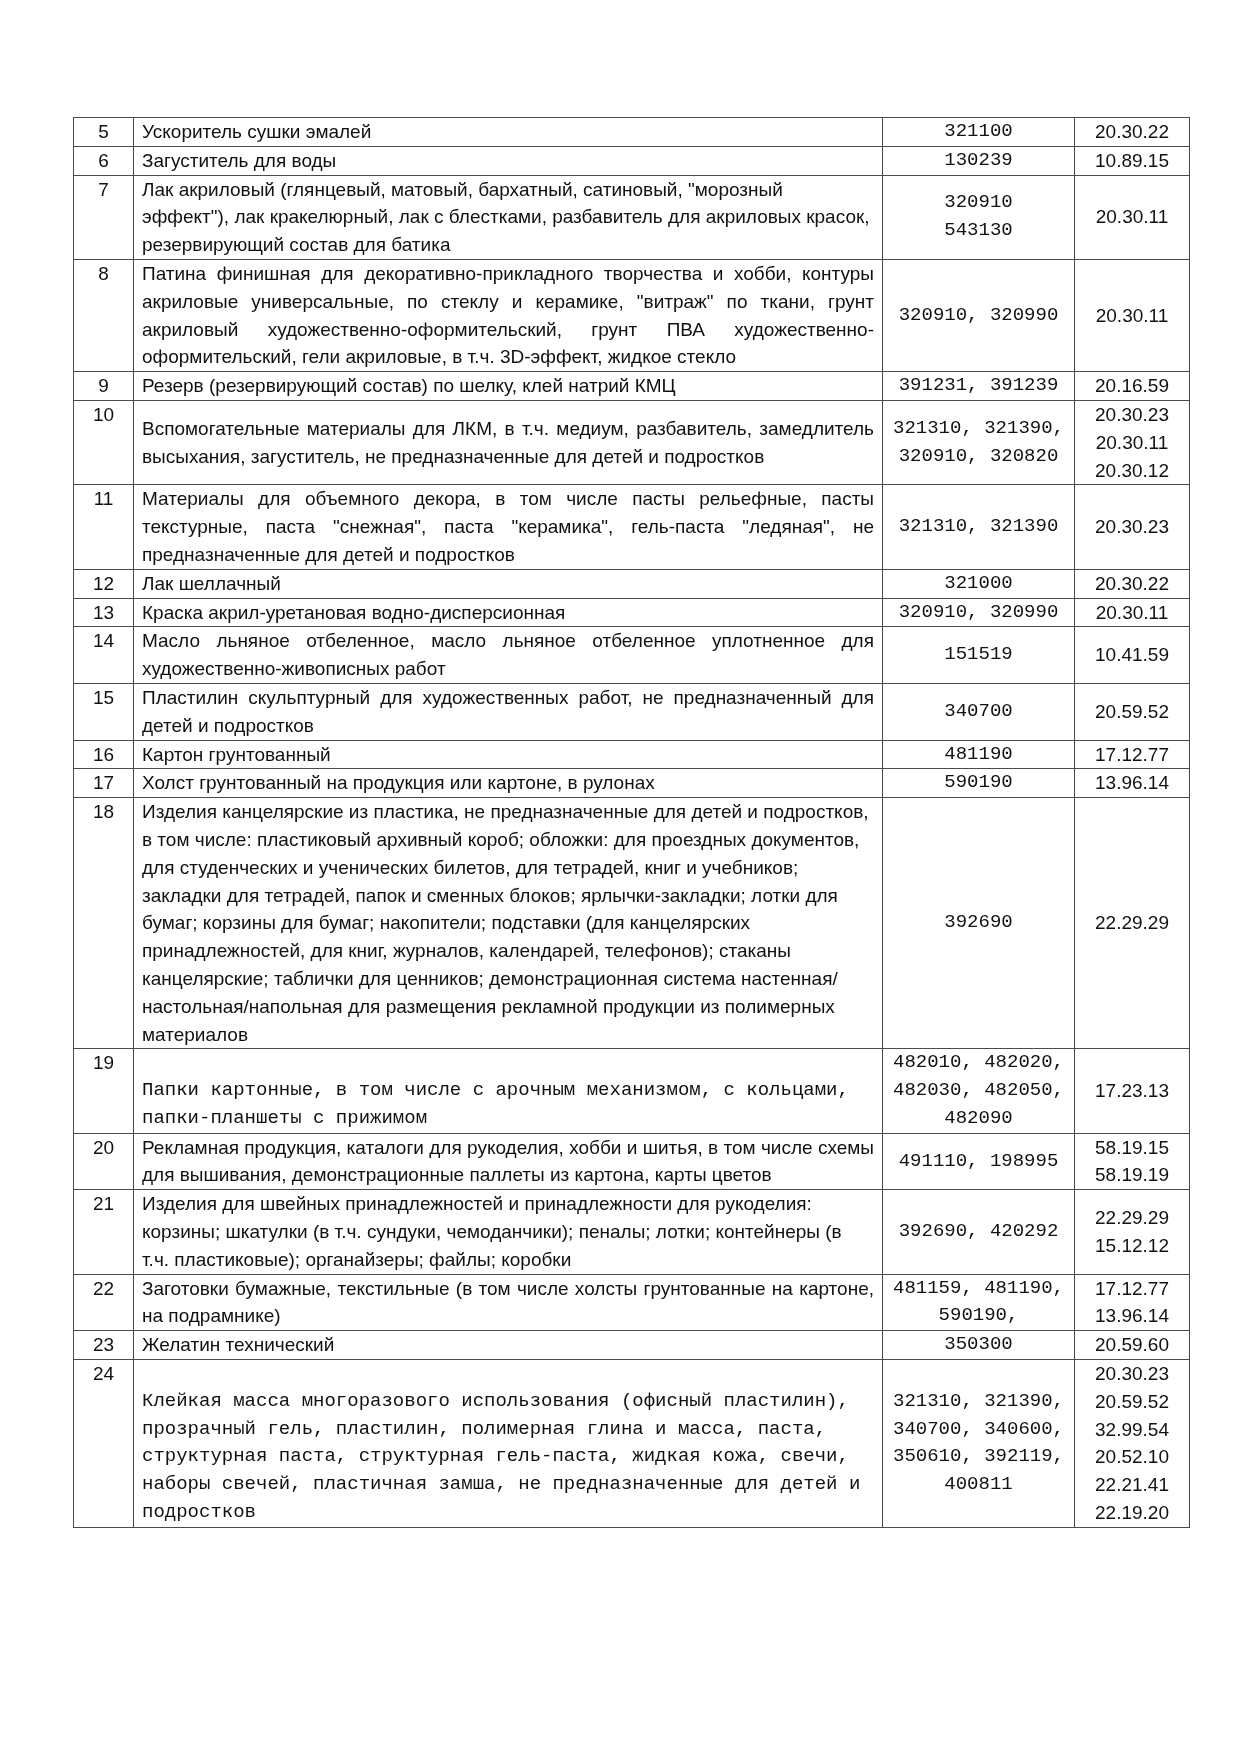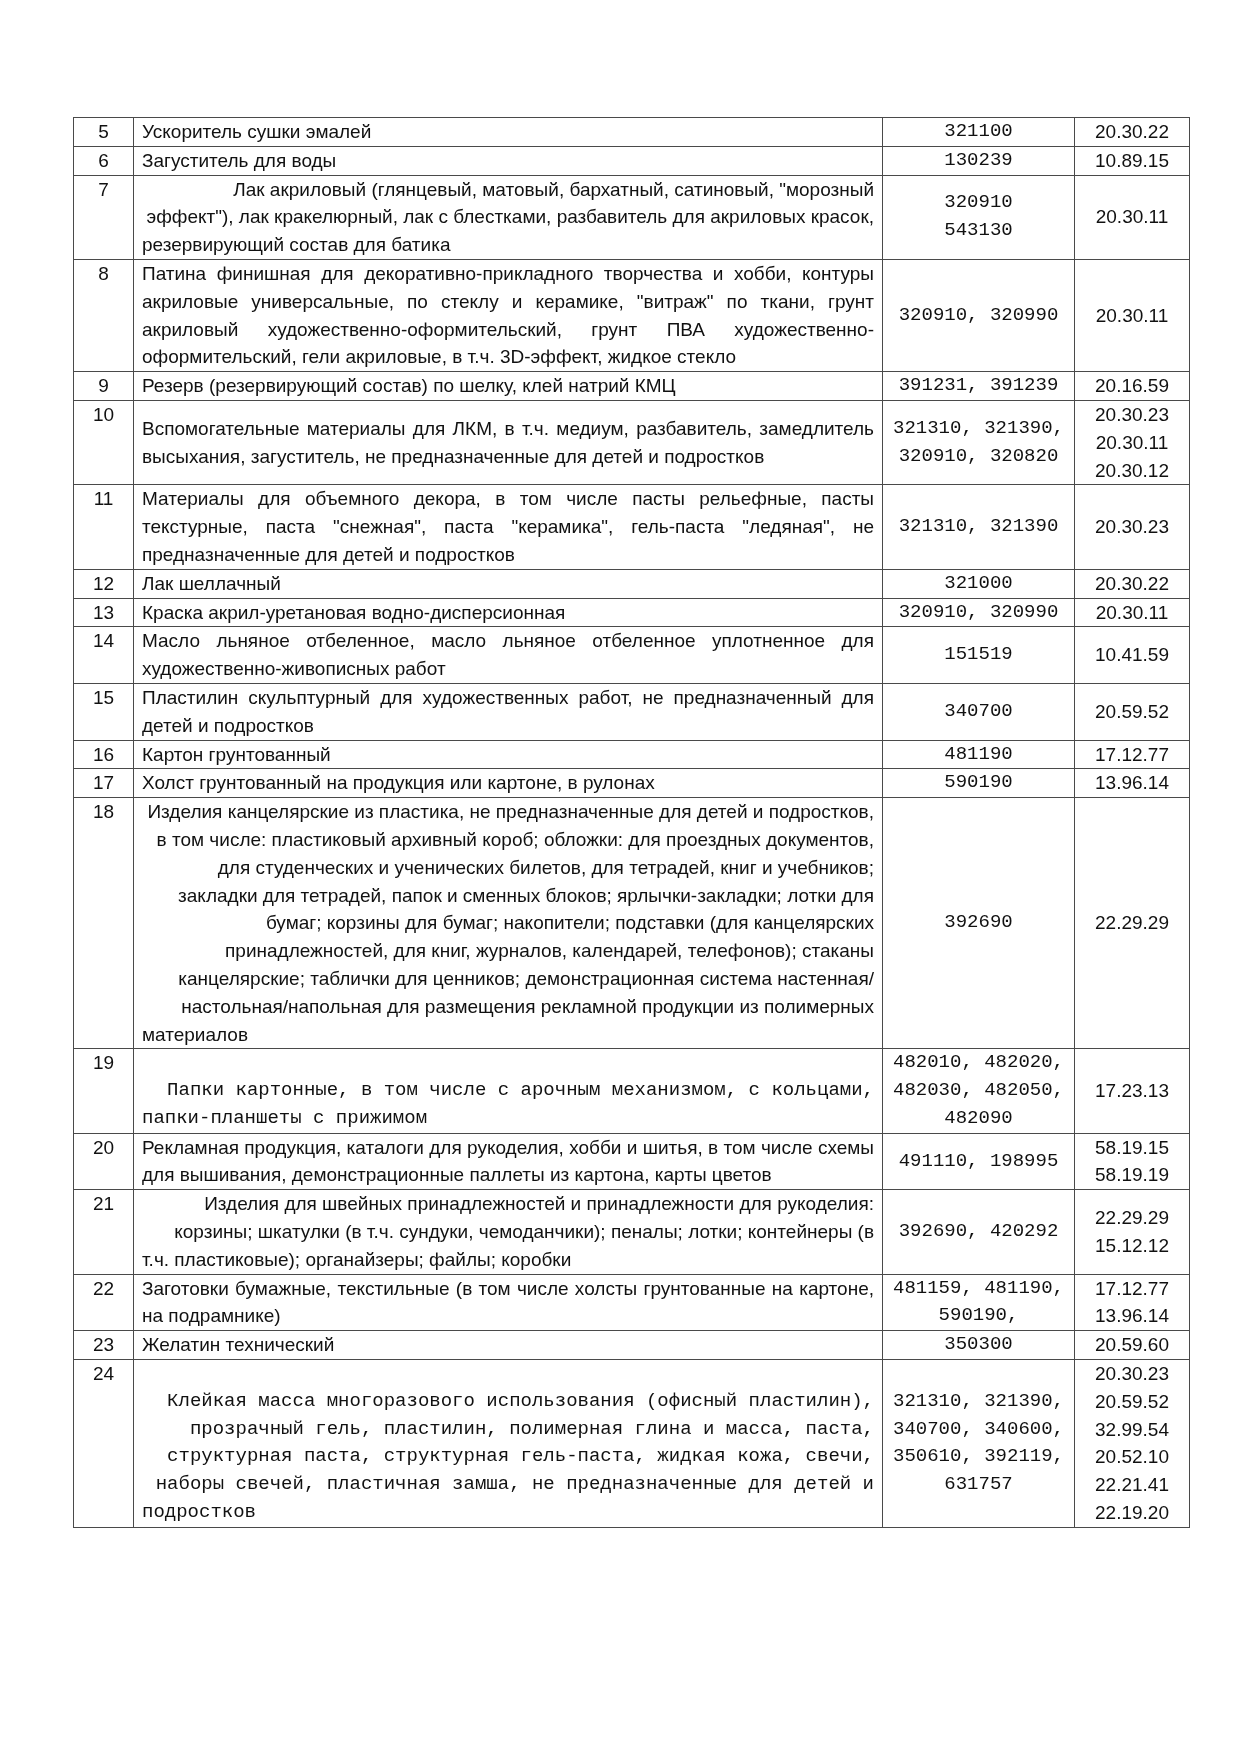--- a/index.html
+++ b/index.html
@@ -4,21 +4,21 @@
 <style>
   html, body { margin: 0; padding: 0; background: #ffffff; }
   body { width: 1241px; height: 1755px; position: relative; overflow: hidden;
          font-family: "Liberation Sans", "DejaVu Sans", sans-serif; color: #111; }
   .page { position: absolute; left: 73px; top: 117px; width: 1116px; }
   table { border-collapse: collapse; width: 1116px; table-layout: fixed; }
   td { border: 1.3px solid #4a4a4a; font-size: 19px; line-height: 27.8px;
        padding: 0 8px; vertical-align: middle; }
   td.num { text-align: center; vertical-align: top; padding: 0; }
   td.desc { text-align: justify; text-align-last: left; margin-top: 11px; }
-  td.desc.left { text-align: right; }
+  td.desc.left { text-align: left; }
   td.desc.bottom { vertical-align: bottom; font-family: Liberation Mono, monospace; }
   td.code { text-align: center; padding: 0 4px; font-family: Liberation Mono, monospace; }
   td.okpd { text-align: center; padding: 0 20px; }
   .line { display: block; }
   col.c1 { width: 60px; } col.c2 { width: 749px; } col.c3 { width: 192px; } col.c4 { width: 115px; }
 </style>
 </head>
 <body>
 
 <div class="page">
@@ -230,21 +230,21 @@
             <span class="line">20.59.60</span>
           </td>
         </tr>
         <tr>
           <td class="num">24</td>
           <td class="desc left bottom">Клейкая масса многоразового использования (офисный пластилин), прозрачный гель, пластилин, полимерная глина и масса, паста, структурная паста, структурная гель-паста, жидкая кожа, свечи, наборы свечей, пластичная замша, не предназначенные для детей и подростков</td>
           <td class="code" style="vertical-align: bottom;">
             <span class="line">321310, 321390,</span>
             <span class="line">340700, 340600,</span>
             <span class="line">350610, 392119,</span>
-            <span class="line">631757</span>
+            <span class="line">400811</span>
             <span class="line">&nbsp;</span>
           </td>
           <td class="okpd">
             <span class="line">20.30.23</span>
             <span class="line">20.59.52</span>
             <span class="line">32.99.54</span>
             <span class="line">20.52.10</span>
             <span class="line">22.21.41</span>
             <span class="line">22.19.20</span>
           </td>

